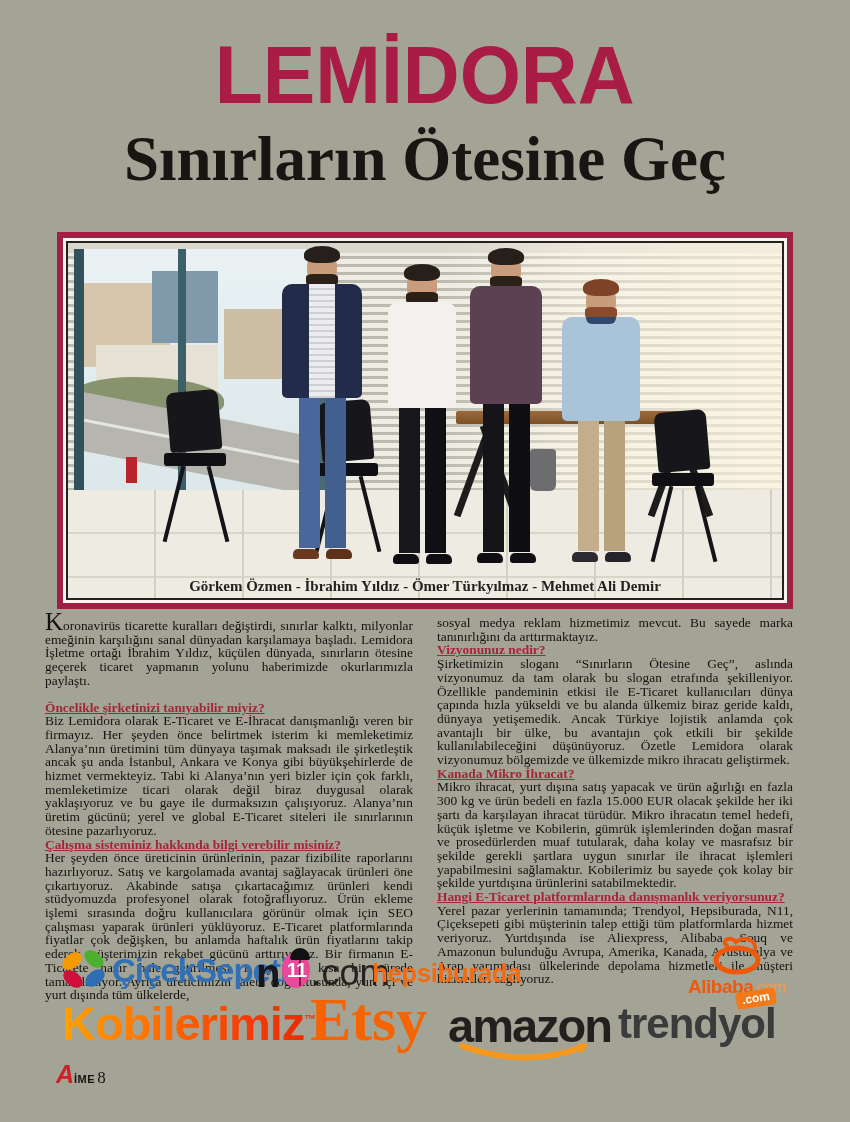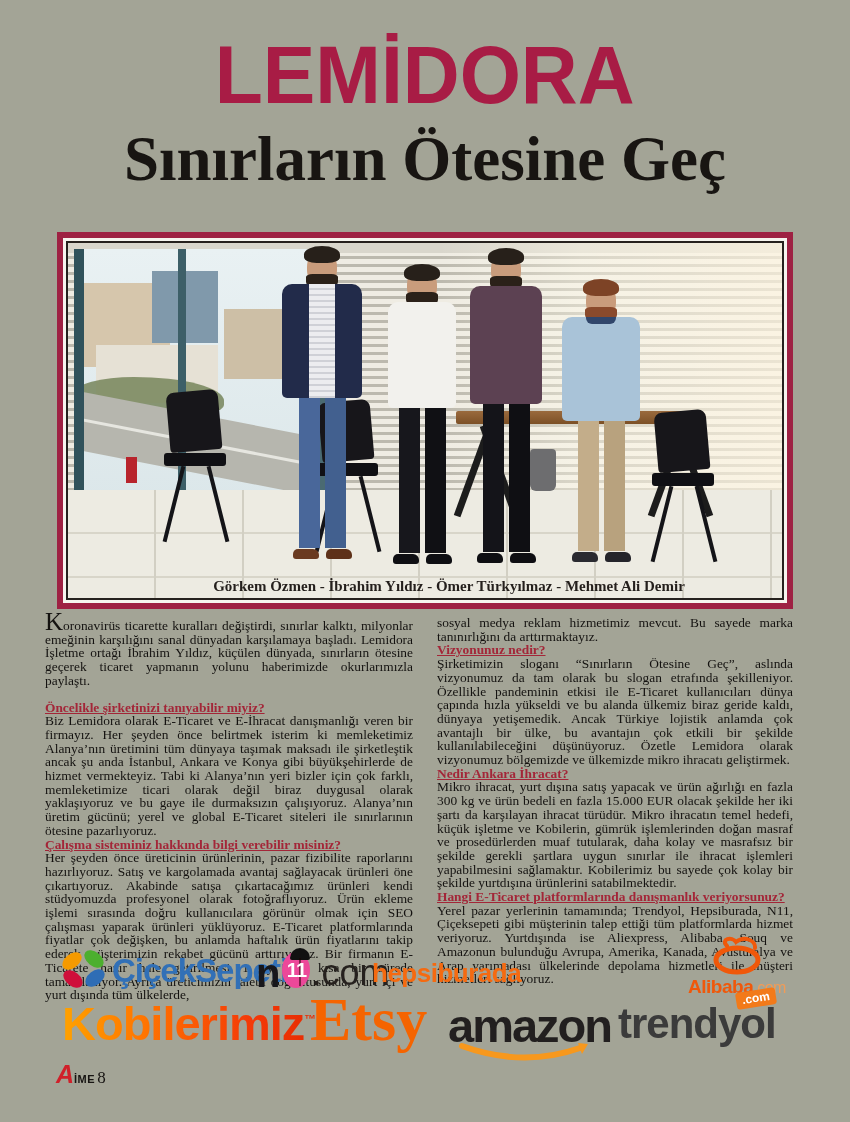--- a/index.html
+++ b/index.html
@@ -57,21 +57,21 @@
   .torso{position:relative;margin:-3px auto 0;border-radius:10px 10px 5px 5px;}
   .shirt-strip{position:absolute;left:50%;top:0;transform:translateX(-50%);width:26px;height:100%;background:#e9e9ec;}
   .collar{position:absolute;left:50%;top:0;transform:translateX(-50%);width:30px;height:7px;background:#31466b;border-radius:0 0 6px 6px;}
   .legs{display:flex;justify-content:center;gap:5px;}
   .leg{width:21px;}
   .feet{display:flex;justify-content:center;gap:7px;margin-top:1px;}
   .shoe{width:26px;height:10px;border-radius:5px 6px 3px 3px;}
 
   
   .caption{position:absolute;left:0;bottom:3px;width:100%;text-align:center;
-           font-family:"Liberation Serif",serif;font-weight:bold;font-size:15px;color:#241f1c;margin-left:24px;}
+           font-family:"Liberation Serif",serif;font-weight:bold;font-size:15px;color:#241f1c;}
 
   
   .col{position:absolute;top:616px;font-size:13.4px;line-height:13.7px;color:#141210;
        text-align:justify;font-family:"Liberation Serif",serif;}
   .col-left{left:45px;width:368px;}
   .col-right{left:437px;width:356px;}
   .col p{margin:0;}
   .col p.spaced{margin-top:13px;}
   .q{color:#a32638;font-weight:bold;margin-top:1px;text-decoration:underline;}
   .dropcap{font-size:25px;line-height:11px;font-family:"Liberation Serif",serif;}
@@ -244,21 +244,21 @@
     <p class="q spaced">Öncelikle şirketinizi tanıyabilir miyiz?</p>
     <p>Biz Lemidora olarak E-Ticaret ve E-İhracat danışmanlığı veren bir firmayız. Her şeyden önce belirtmek isterim ki memleketimiz Alanya’nın üretimini tüm dünyaya taşımak maksadı ile şirketleştik ancak şu anda İstanbul, Ankara ve Konya gibi büyükşehirlerde de hizmet vermekteyiz. Tabi ki Alanya’nın yeri bizler için çok farklı, memleketimize ticari olarak değil biraz duygusal olarak yaklaşıyoruz ve bu gaye ile durmaksızın çalışıyoruz. Alanya’nın üretim gücünü; yerel ve global E-Ticaret siteleri ile sınırlarının ötesine pazarlıyoruz.</p>
     <p class="q">Çalışma sisteminiz hakkında bilgi verebilir misiniz?</p>
     <p>Her şeyden önce üreticinin ürünlerinin, pazar fizibilite raporlarını hazırlıyoruz. Satış ve kargolamada avantaj sağlayacak ürünleri öne çıkartıyoruz. Akabinde satışa çıkartacağımız ürünleri kendi stüdyomuzda profesyonel olarak fotoğraflıyoruz. Ürün ekleme işlemi sırasında doğru kullanıcılara görünür olmak için SEO çalışması yaparak ürünleri yüklüyoruz. E-Ticaret platformlarında fiyatlar çok değişken, bu anlamda haftalık ürün fiyatlarını takip ederek müşterimizin rekabet gücünü arttırıyoruz. Bir firmanın E-Ticarete hazır hale getirilmesi 1 ay gibi kısa bir sürede tamamlanıyor. Ayrıca üreticimizin talebi doğrultusunda, yurt içi ve yurt dışında tüm ülkelerde,</p>
   </div>
 
   <div class="col col-right">
     <p>sosyal medya reklam hizmetimiz mevcut. Bu sayede marka tanınırlığını da arttırmaktayız.</p>
     <p class="q">Vizyonunuz nedir?</p>
     <p>Şirketimizin sloganı “Sınırların Ötesine Geç”, aslında vizyonumuz da tam olarak bu slogan etrafında şekilleniyor. Özellikle pandeminin etkisi ile E-Ticaret kullanıcıları dünya çapında hızla yükseldi ve bu alanda ülkemiz biraz geride kaldı, dünyaya yetişemedik. Ancak Türkiye lojistik anlamda çok avantajlı bir ülke, bu avantajın çok etkili bir şekilde kullanılabileceğini düşünüyoruz. Özetle Lemidora olarak vizyonumuz bölgemizde ve ülkemizde mikro ihracatı geliştirmek.</p>
-    <p class="q">Nedir Ankara İhracat?</p>
+    <p class="q">Kanada Mikro İhracat?</p>
     <p>Mikro ihracat, yurt dışına satış yapacak ve ürün ağırlığı en fazla 300 kg ve ürün bedeli en fazla 15.000 EUR olacak şekilde her iki şartı da karşılayan ihracat türüdür. Mikro ihracatın temel hedefi, küçük işletme ve Kobilerin, gümrük işlemlerinden doğan masraf ve prosedürlerden muaf tutularak, daha kolay ve masrafsız bir şekilde gerekli şartlara uygun sınırlar ile ihracat işlemleri yapabilmesini sağlamaktır. Kobilerimiz bu sayede çok kolay bir şekilde yurtdışına ürünlerini satabilmektedir.</p>
     <p class="q">Hangi E-Ticaret platformlarında danışmanlık veriyorsunuz?</p>
     <p>Yerel pazar yerlerinin tamamında; Trendyol, Hepsiburada, N11, Çiçeksepeti gibi müşterinin talep ettiği tüm platformlarda hizmet veriyoruz. Yurtdışında ise Aliexpress, Alibaba, Souq ve Amazonun bulunduğu Avrupa, Amerika, Kanada, Avusturalya ve Arap yarımadası ülkelerinde depolama hizmetleri ile müşteri hizmetleri sağlıyoruz.</p>
   </div>
 
   <div class="logo cs">
     <div class="cs-flower">
       <div class="petal pe1"></div>
         <div class="petal pe2"></div>
         <div class="petal pe3"></div>

